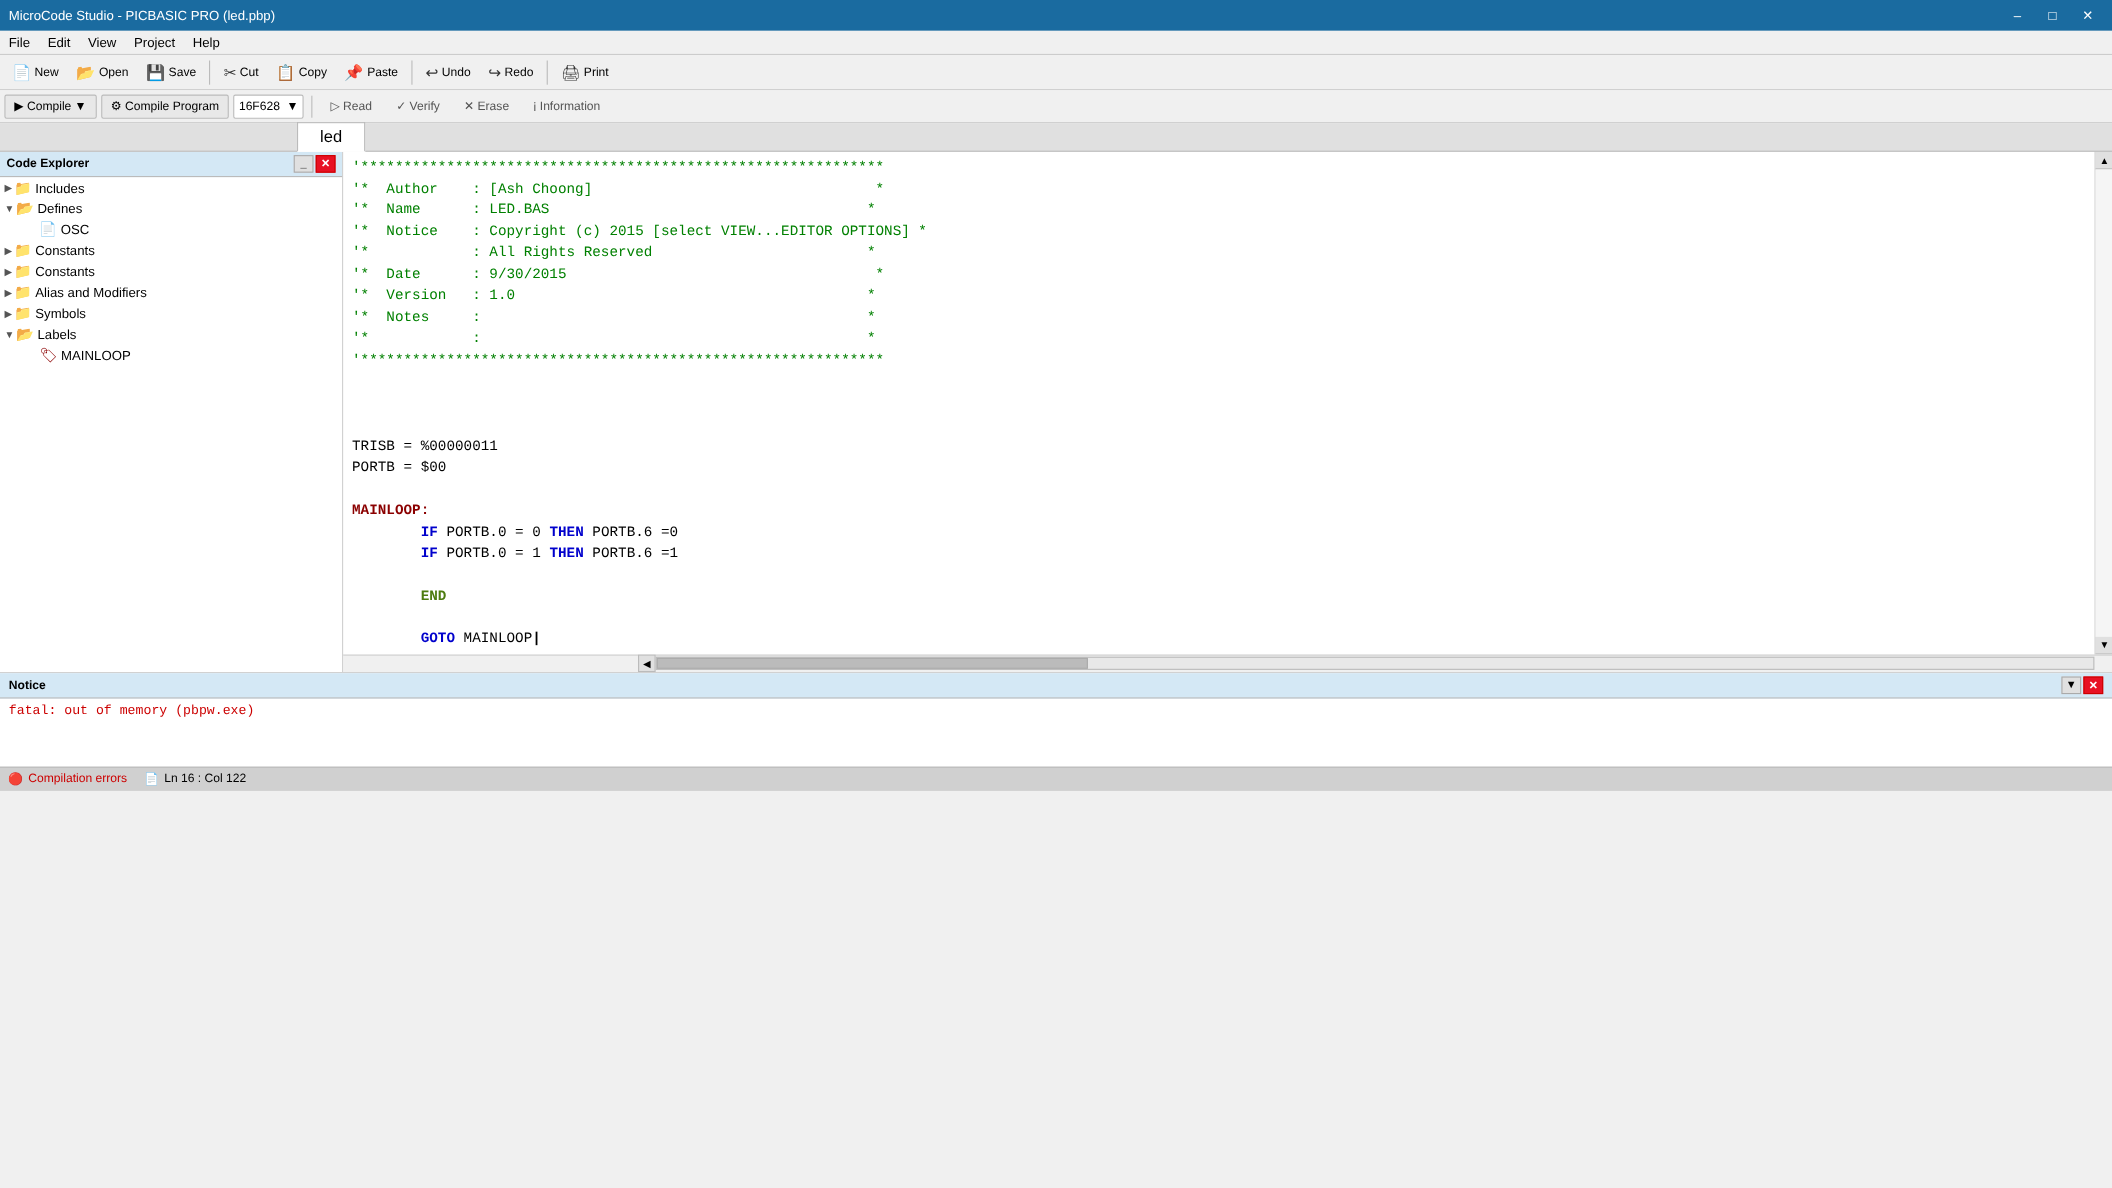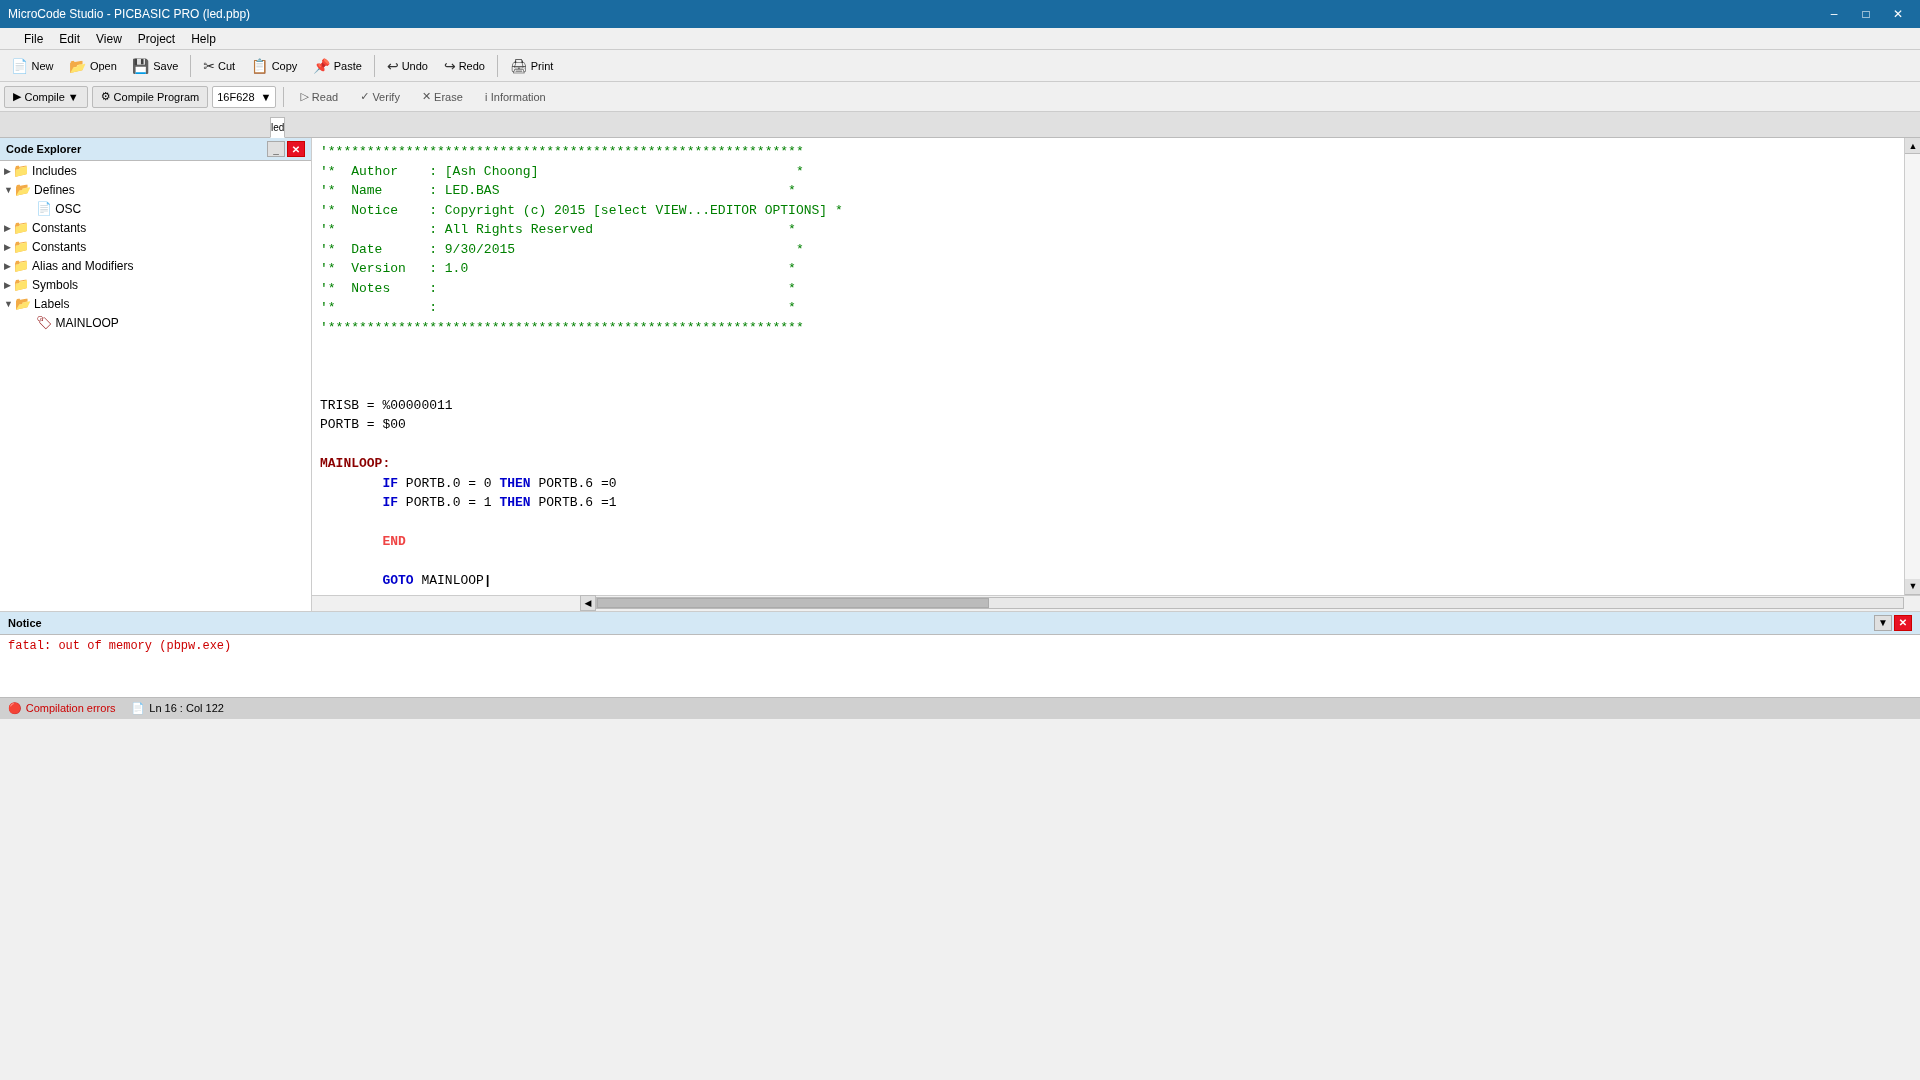--- a/index.html
+++ b/index.html
@@ -26,21 +26,21 @@
       font-size: 12px;
       display: flex; align-items: center; justify-content: center;
     }
 
     
     #menu-bar {
       background: #f0f0f0;
       height: 22px;
       display: flex;
       align-items: center;
-      padding: 0 16px;
+      padding: 0 0;
       border-bottom: 1px solid #ccc;
     }
     .menu-item {
       padding: 2px 8px;
       cursor: pointer;
       font-size: 12px;
     }
 
     
     #toolbar {
@@ -114,22 +114,22 @@
       height: 26px;
       display: flex;
       align-items: flex-end;
       padding: 0 0 0 270px;
       border-bottom: 1px solid #bbb;
     }
     .tab {
       background: #d0d0d0;
       border: 1px solid #bbb;
       border-bottom: none;
-      padding: 4px 0;
-      font-size: 10px;
+      padding: 4px 20px;
+      font-size: 15px;
       cursor: pointer;
       margin-right: 2px;
     }
     .tab.active {
       background: white;
       border-bottom: 1px solid white;
       margin-bottom: -1px;
       z-index: 1;
     }
 
@@ -455,21 +455,21 @@
         <div class="code-line">&nbsp;</div>
         <div class="code-line">&nbsp;</div>
         <div class="code-line">&nbsp;</div>
         <div class="code-line">TRISB = %00000011</div>
         <div class="code-line">PORTB = $00</div>
         <div class="code-line">&nbsp;</div>
         <div class="code-line"><span style="color:#8B0000;font-weight:bold;">MAINLOOP:</span></div>
         <div class="code-line">        <span style="color:#0000cc;font-weight:bold;">IF</span> PORTB.0 = 0 <span style="color:#0000cc;font-weight:bold;">THEN</span> PORTB.6 =0</div>
         <div class="code-line">        <span style="color:#0000cc;font-weight:bold;">IF</span> PORTB.0 = 1 <span style="color:#0000cc;font-weight:bold;">THEN</span> PORTB.6 =1</div>
         <div class="code-line">&nbsp;</div>
-        <div class="code-line">        <span style="color:#ef4444;font-weight:bold;">END</span></div>
+        <div class="code-line">        <span style="color:#4d7c0f;font-weight:bold;">END</span></div>
         <div class="code-line">&nbsp;</div>
         <div class="code-line cursor-line">        <span style="color:#0000cc;font-weight:bold;">GOTO</span> MAINLOOP</div>
       </div>
       <div id="vscroll">
         <div class="vscroll-btn">▲</div>
         <div class="vscroll-track"></div>
         <div class="vscroll-btn">▼</div>
       </div>
     </div>
 

